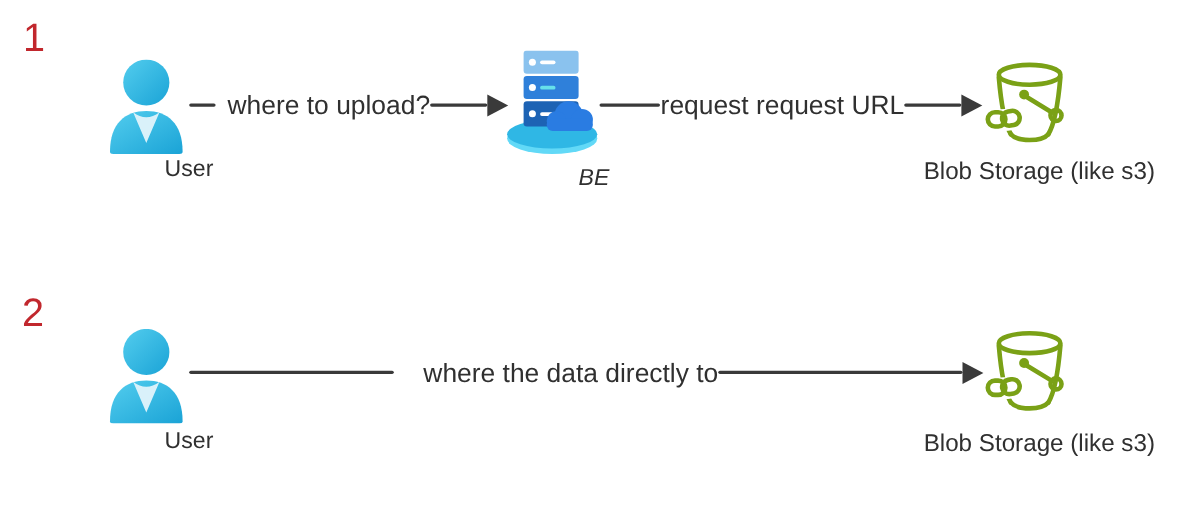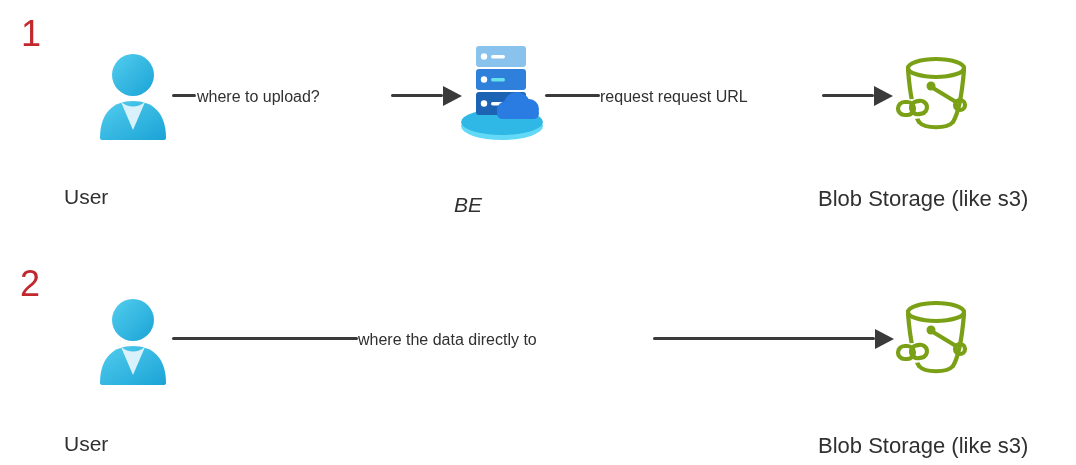--- a/index.html
+++ b/index.html
@@ -4,26 +4,26 @@
 <style>
   html,body{margin:0;padding:0;background:#ffffff;}
   .canvas{
     position:relative;width:1076px;height:465px;background:#ffffff;
     font-family:"Liberation Sans","DejaVu Sans",sans-serif;overflow:hidden;
   }
   .step-num{
     position:absolute;font-size:36px;line-height:1;color:var(--step-number,#c1272d);
   }
   .node-label{
-    position:absolute;text-align:left;font-size:21px;line-height:26px;
-    color:var(--label-text,#303030);white-space:nowrap;margin-top:43px;
+    position:absolute;text-align:right;font-size:21px;line-height:26px;
+    color:var(--label-text,#303030);white-space:nowrap;
   }
   .storage-label{font-size:22px;}
   .edge-label{
-    position:absolute;text-align:left;font-size:16px;line-height:27px;
+    position:absolute;text-align:right;font-size:24px;line-height:27px;
     color:var(--label-text,#303030);white-space:nowrap;
   }
   .seg{
     position:absolute;height:3px;border-radius:2px;background:var(--connector,#3a3a3a);
   }
   .ah{
     position:absolute;width:0;height:0;
     border-top:10px solid transparent;border-bottom:10px solid transparent;
     border-left:19px solid var(--connector,#3a3a3a);
   }

